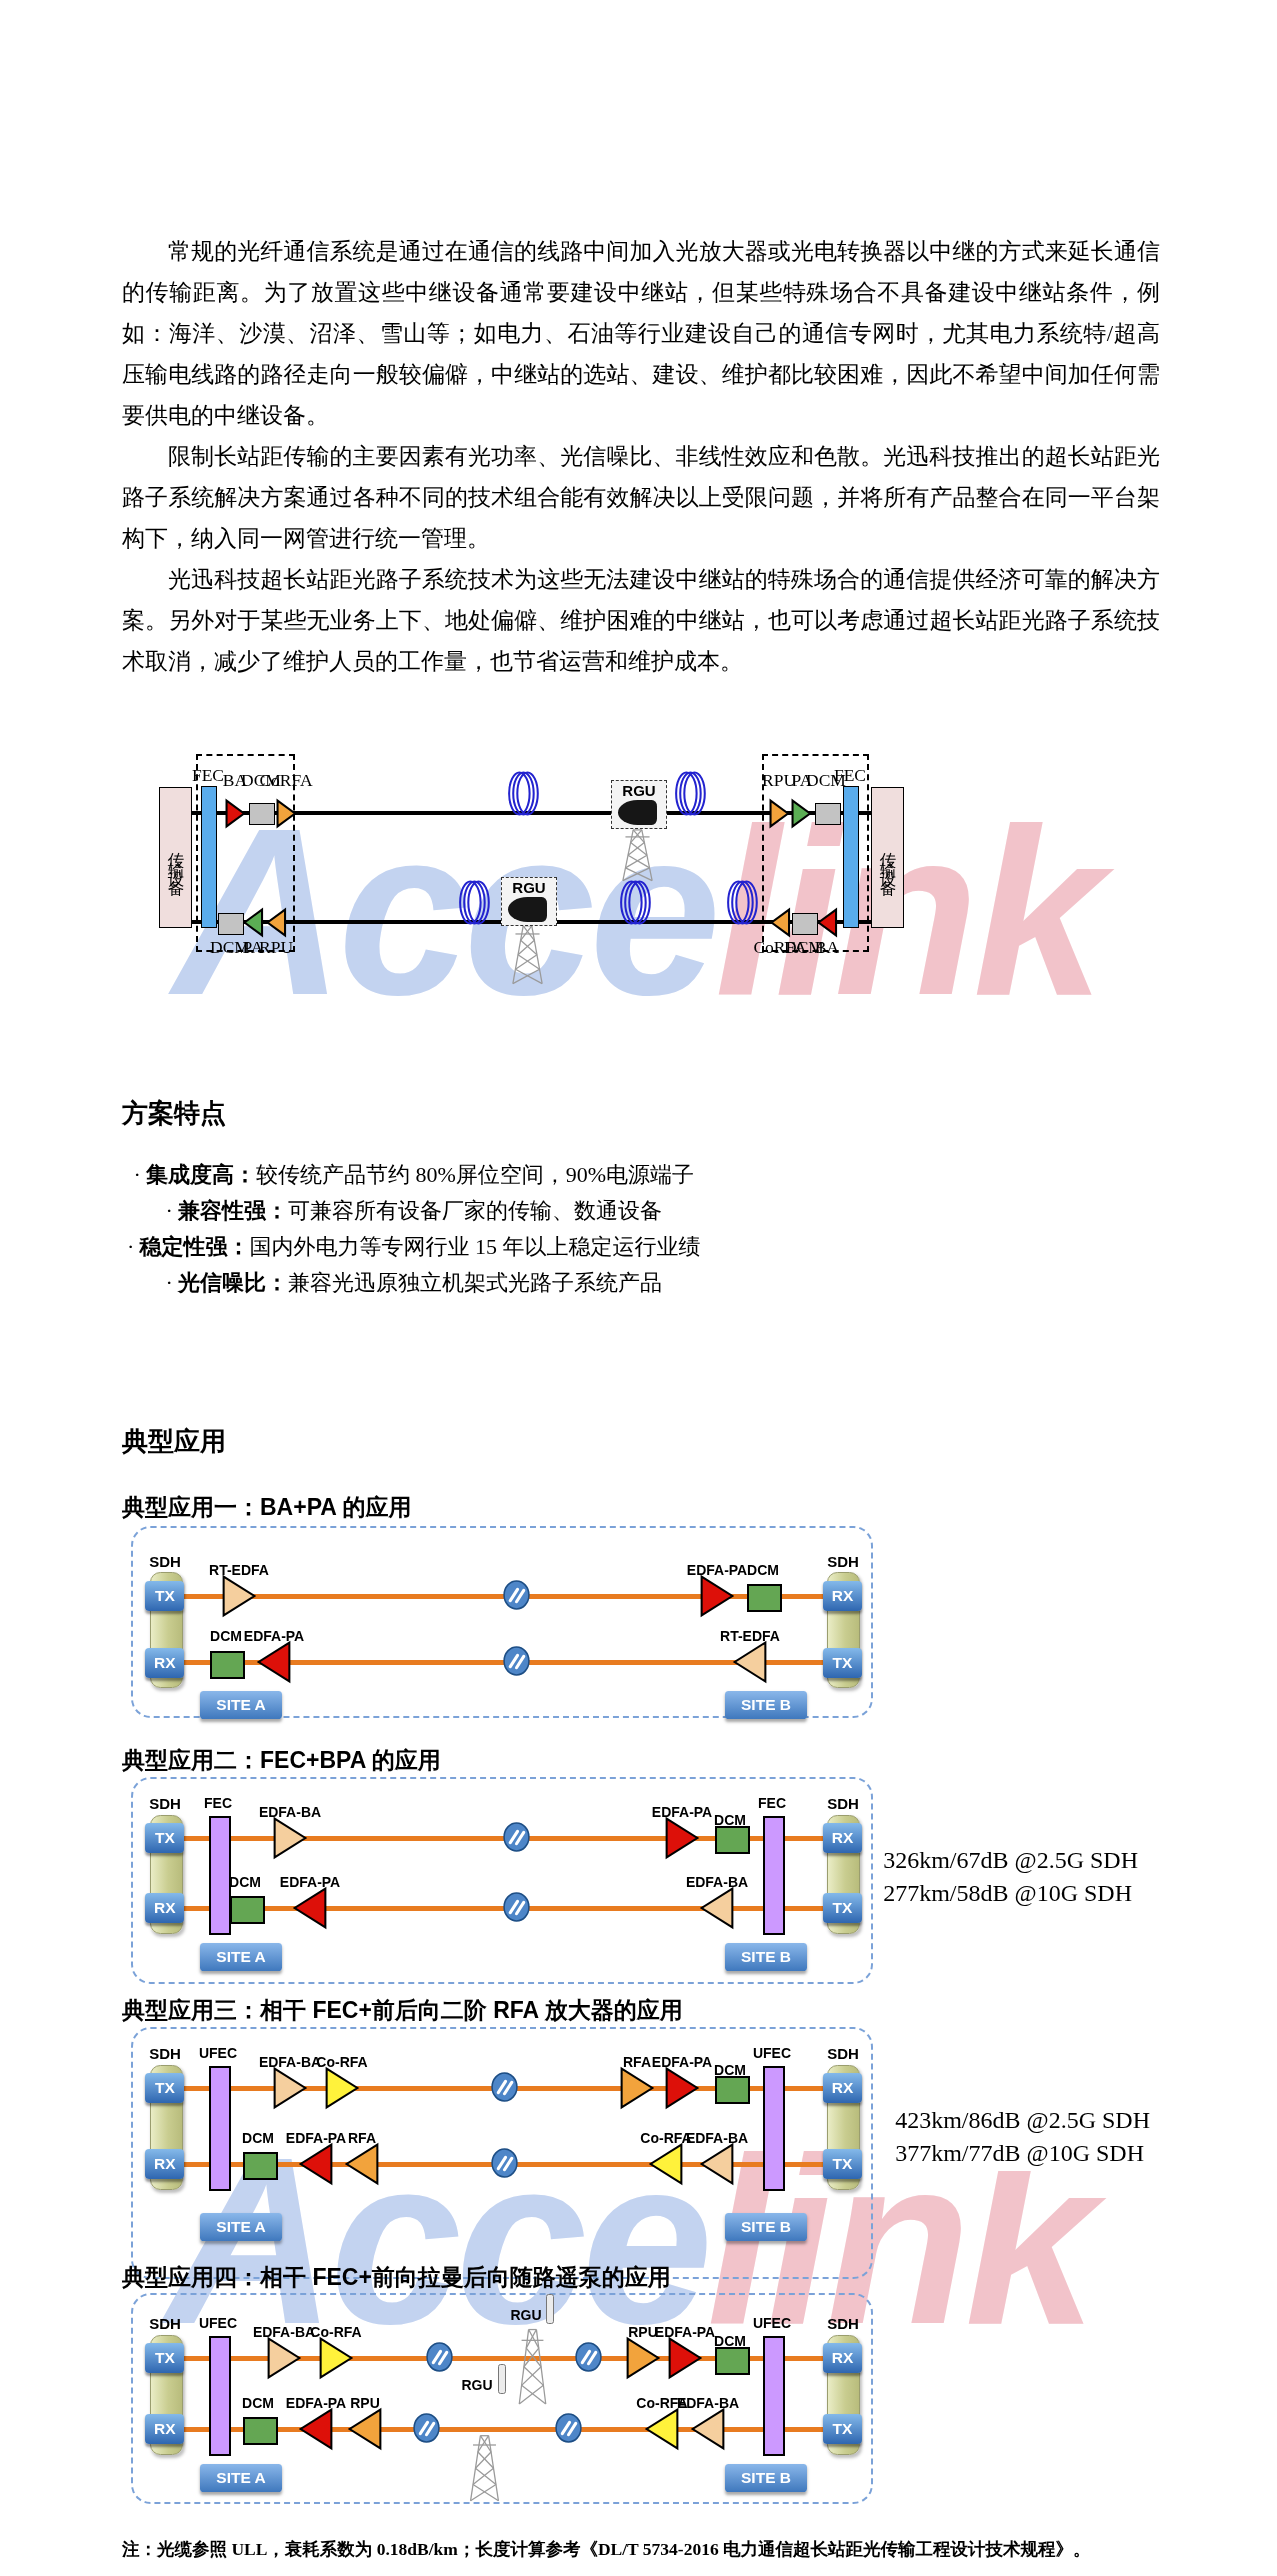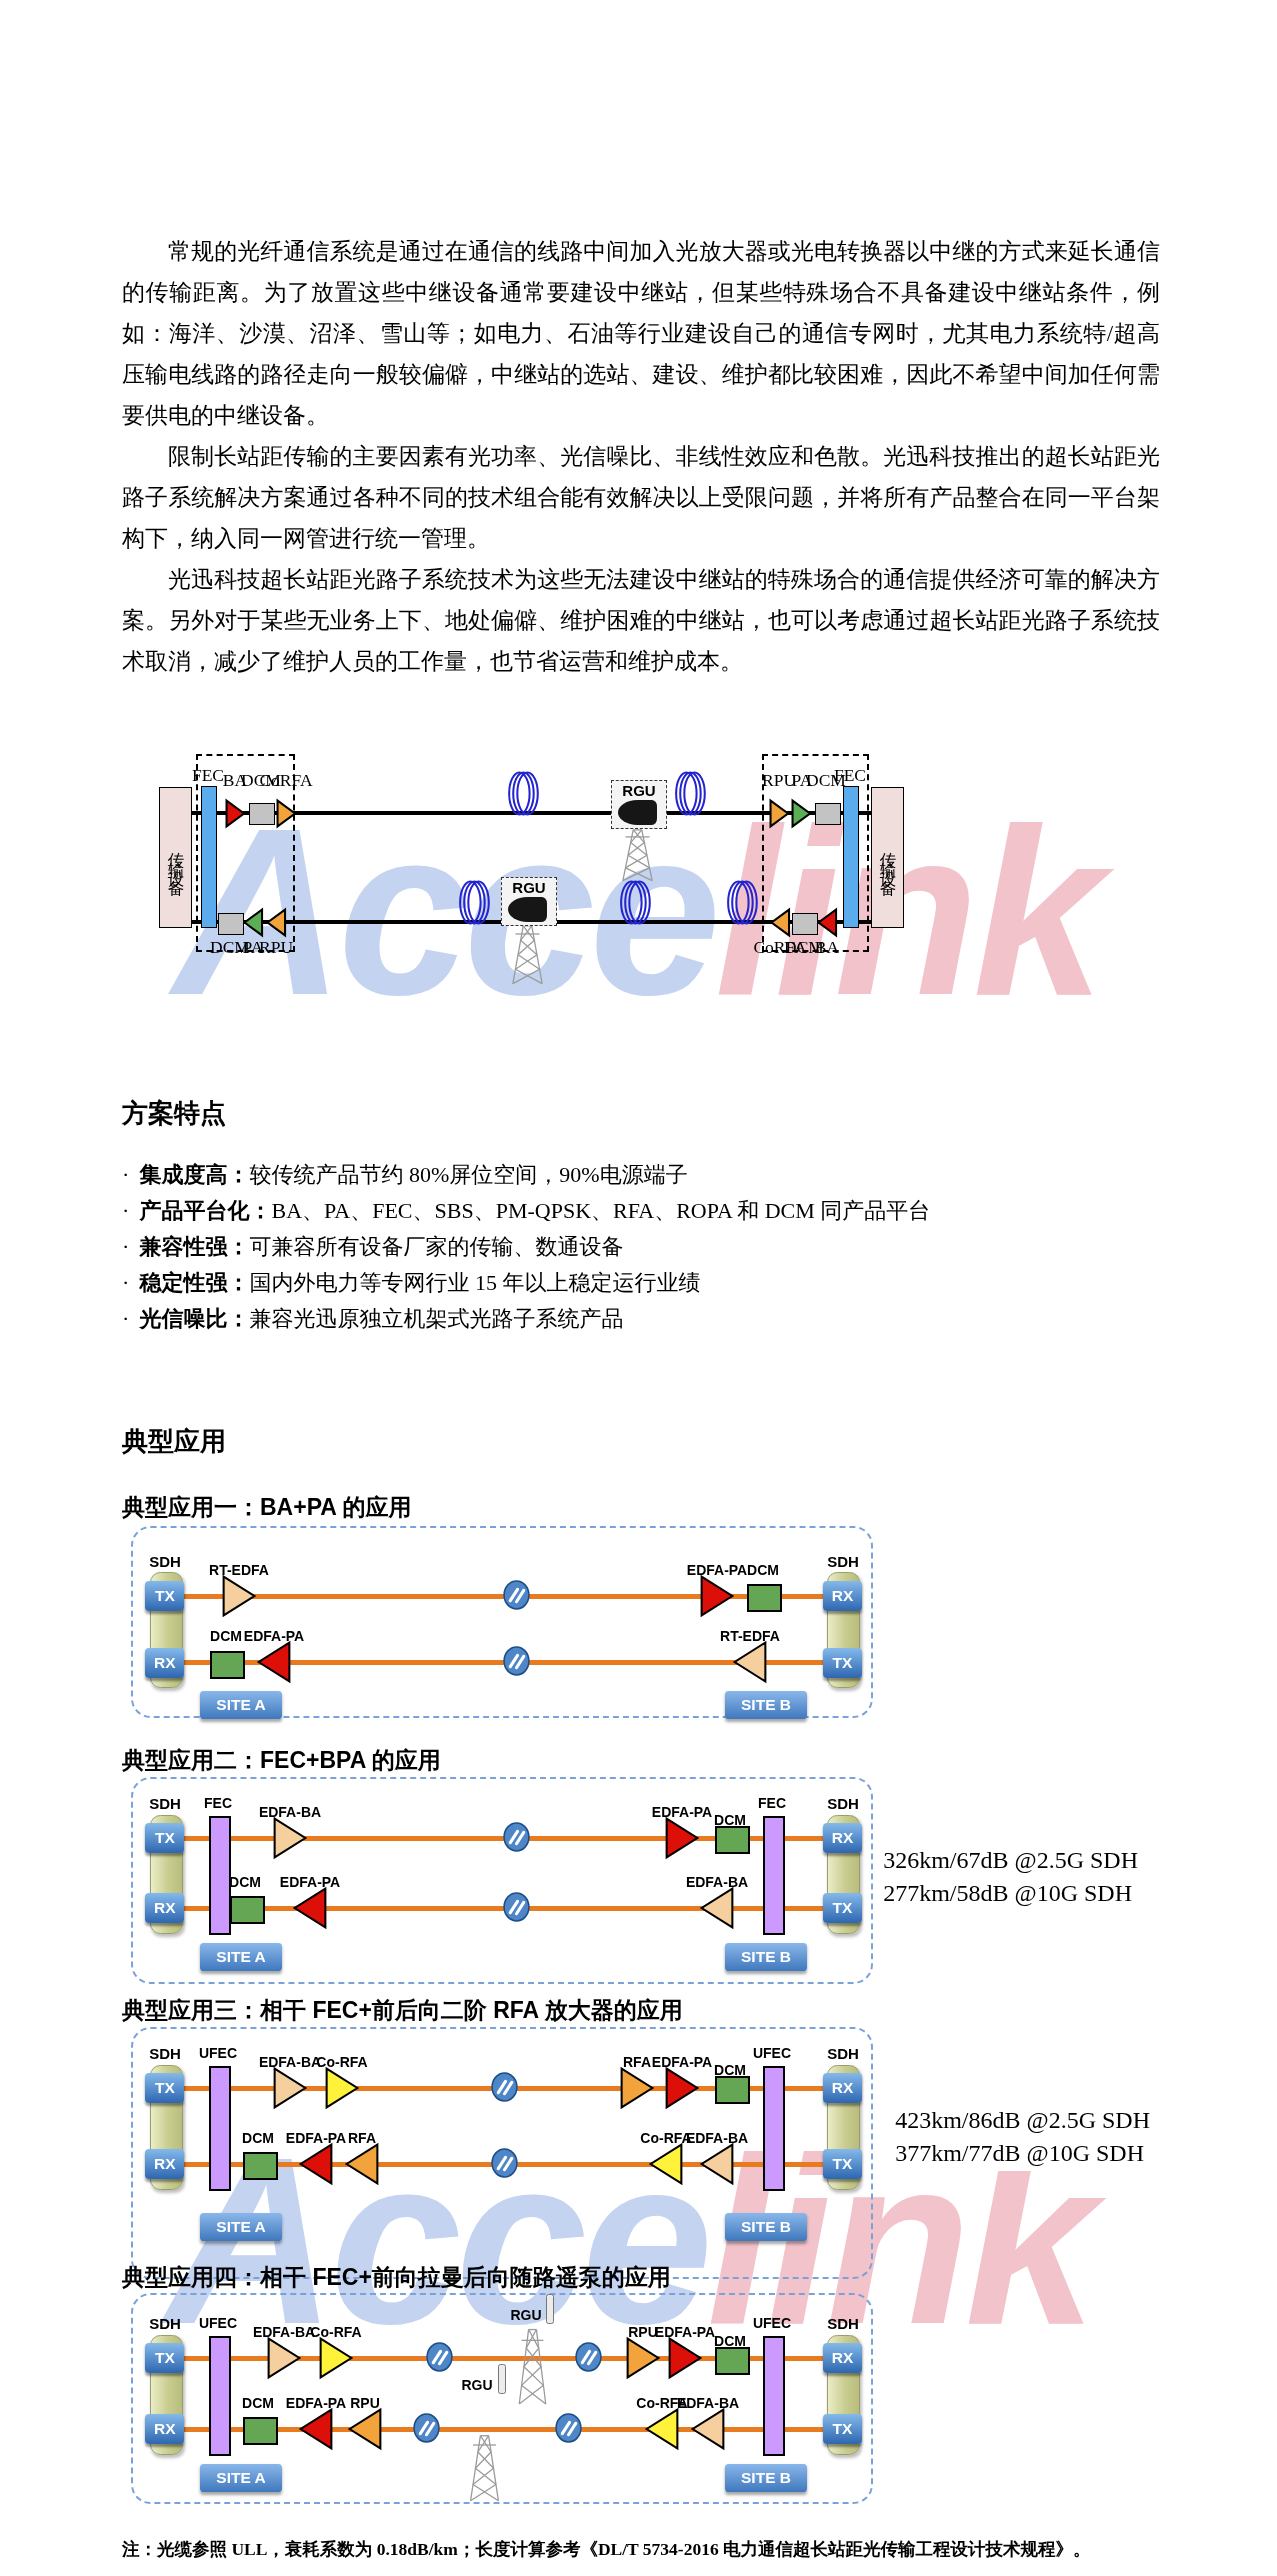--- a/index.html
+++ b/index.html
@@ -7,21 +7,21 @@
         font-family:"Liberation Serif",serif;color:#000;}
   .intro{position:absolute;left:122px;top:231px;width:1038px;font-size:23px;line-height:41px;
          text-align:justify;z-index:2;}
   .intro p{margin:0;text-indent:2em;}
   .watermark{position:absolute;z-index:1;font-family:"Liberation Sans",sans-serif;font-weight:bold;
              font-style:italic;font-size:237px;line-height:232px;letter-spacing:-6.2px;white-space:nowrap;}
   .wm-blue{color:#c3d3f0;}
   .wm-pink{color:#f2c3ca;}
   .h2{position:absolute;left:122px;font-family:"Liberation Sans",sans-serif;font-weight:bold;
       font-size:26px;z-index:2;}
-  .features{position:absolute;left:122px;top:1157px;z-index:2;font-size:22px;}
+  .features{position:absolute;left:122px;top:1157px;z-index:2;font-size:22px;text-align:center;}
   .feat{height:36px;line-height:36px;white-space:nowrap;}
   .feat .dot{display:inline-block;width:17.5px;}
   .feat .flabel{font-weight:bold;font-family:"Liberation Sans",sans-serif;}
   .app-title{position:absolute;left:122px;font-family:"Liberation Sans",sans-serif;font-weight:bold;
              font-size:23px;z-index:2;}
   .app-box{position:absolute;left:131px;width:742px;border:2.6px dashed #7ba2d8;border-radius:19.6px;
            z-index:2;box-sizing:border-box;}
   .spec{position:absolute;left:878px;font-size:24px;line-height:33px;z-index:2;background:#fff;
         padding:1px 5.2px;white-space:nowrap;}
   .note{position:absolute;left:122px;top:2537px;width:1092px;font-size:17.5px;font-weight:bold;z-index:2;}
@@ -183,21 +183,20 @@
         <line x1="60.480000000000004" y1="59.5" x2="18.479999999999997" y2="87.75" stroke="#9a9a9a" stroke-width="2.5"></line>
         <line x1="18.479999999999997" y1="87.75" x2="70.56" y2="116" stroke="#9a9a9a" stroke-width="2.5"></line>
         <line x1="65.52" y1="87.75" x2="13.439999999999998" y2="116" stroke="#9a9a9a" stroke-width="2.5"></line>
       </svg>
     </div>
 
   <div class="h2" style="top:1096px;">方案特点</div>
 
   <div class="features">
     <div class="feat"><span class="dot">·</span><span class="flabel">集成度高：</span><span>较传统产品节约 80%屏位空间，90%电源端子</span></div>
-    <div class="feat"><span class="dot">·</span><span class="flabel">产品平台化：</span><span>BA、PA、FEC、SBS、PM-QPSK、RFA、ROPA 和 DCM 同产品平台</span></div>
     <div class="feat"><span class="dot">·</span><span class="flabel">兼容性强：</span><span>可兼容所有设备厂家的传输、数通设备</span></div>
     <div class="feat"><span class="dot">·</span><span class="flabel">稳定性强：</span><span>国内外电力等专网行业 15 年以上稳定运行业绩</span></div>
     <div class="feat"><span class="dot">·</span><span class="flabel">光信噪比：</span><span>兼容光迅原独立机架式光路子系统产品</span></div>
   </div>
 
   <div class="h2" style="top:1424px;">典型应用</div>
 
   <div class="app-title" style="top:1492px;">典型应用一：BA+PA 的应用</div>
   <div class="app-box" id="app0" style="top: 1526px; height: 192px;">
       <div class="hline" style="left: 47px; top: 66px; width: 647px;"></div>

